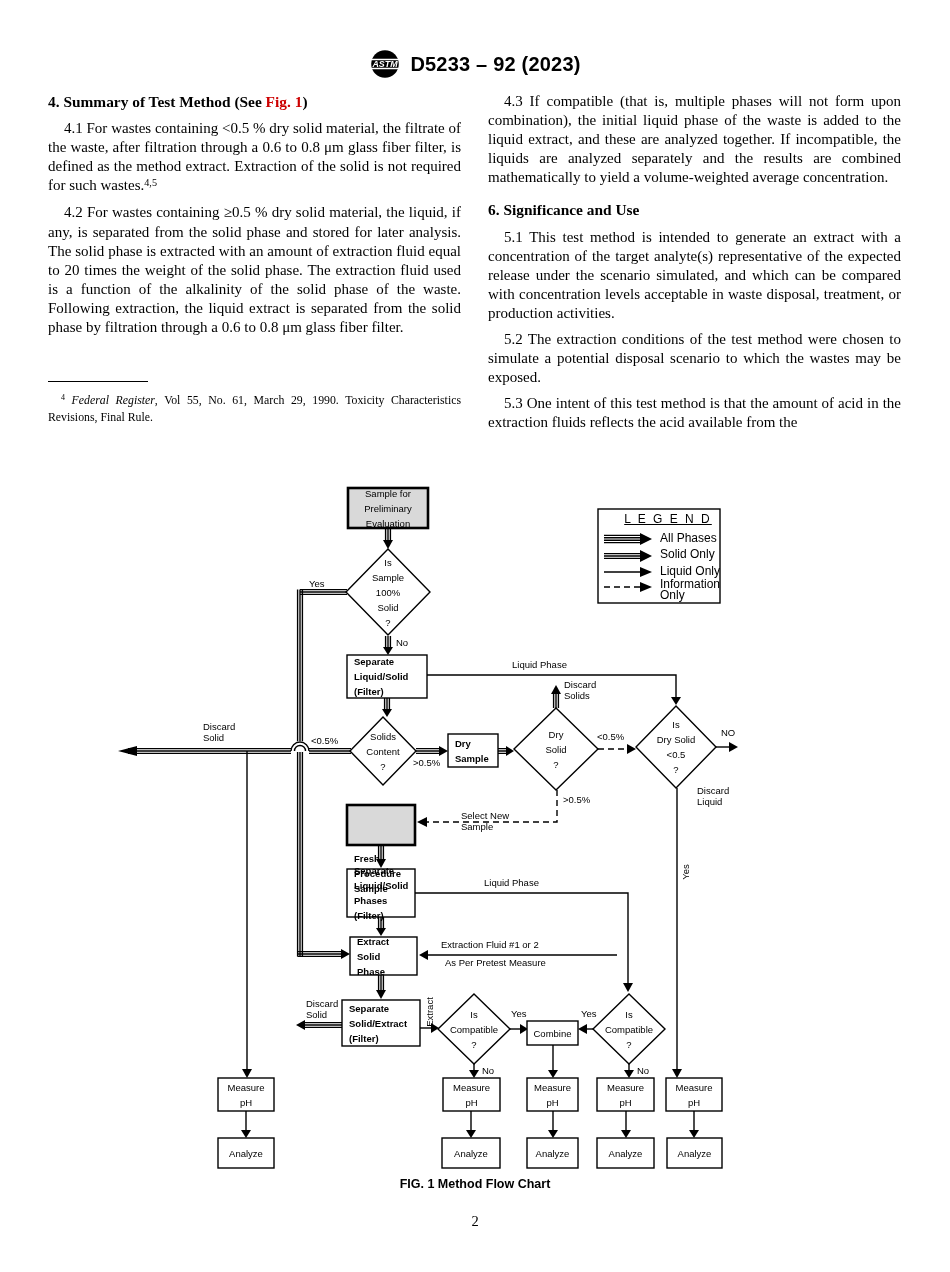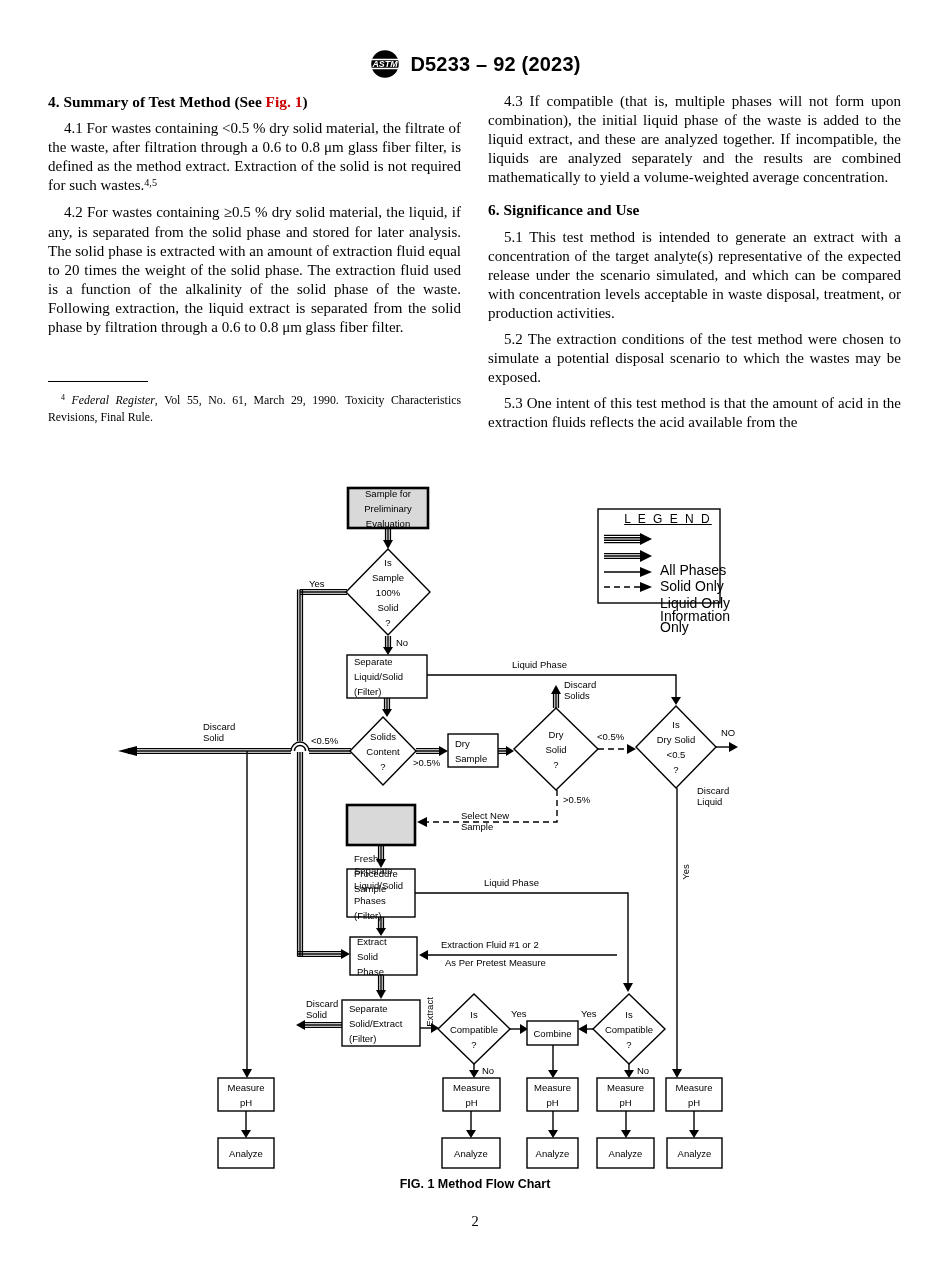--- a/index.html
+++ b/index.html
@@ -34,27 +34,27 @@
   .nbox{fill:#fff;stroke:#000;stroke-width:1.4;}
   .nboxb{fill:#d9d9d9;stroke:#000;stroke-width:2.6;}
   .dia{fill:#fff;stroke:#000;stroke-width:1.4;}
   .hopw{fill:#fff;stroke:none;}
   .hops{fill:none;stroke:#000;stroke-width:1.4;}
   .legbox{fill:#fff;stroke:#000;stroke-width:1.4;}
 
   .bl{position:absolute;font-family:"Liberation Sans",sans-serif;font-size:9.5px;line-height:15px;
       white-space:pre-line;display:flex;align-items:center;color:#000;}
   .bl.c{justify-content:center;text-align:center;}
-  .bl.l{padding-left:7px;text-align:left;}
+  .bl.l{padding-left:7px;text-align:left;font-weight:bold;}
   .fcl{position:absolute;font-family:"Liberation Sans",sans-serif;font-size:9.5px;line-height:11px;
       white-space:pre-line;color:#000;}
   .fcl.rot{transform:translate(-50%,-50%) rotate(-90deg);white-space:nowrap;}
   .leg-title{position:absolute;left:598px;top:512px;width:140px;text-align:center;
       font-family:"Liberation Sans",sans-serif;font-size:12px;letter-spacing:2px;text-decoration:underline;}
-  .leg-item{position:absolute;left:660px;font-family:"Liberation Sans",sans-serif;font-size:14px;line-height:11px;white-space:pre-line;margin-top:32px;}
+  .leg-item{position:absolute;left:660px;font-family:"Liberation Sans",sans-serif;font-size:12px;line-height:11px;white-space:pre-line;}
 
   .fig-caption{position:absolute;left:0;top:1177px;width:950px;text-align:center;
       font-family:"Liberation Sans",sans-serif;font-weight:bold;font-size:12.5px;}
   .page-num{position:absolute;left:0;top:1213px;width:950px;text-align:center;font-size:14.5px;}
 </style>
 </head>
 <body>
 
 <div class="page">
 

